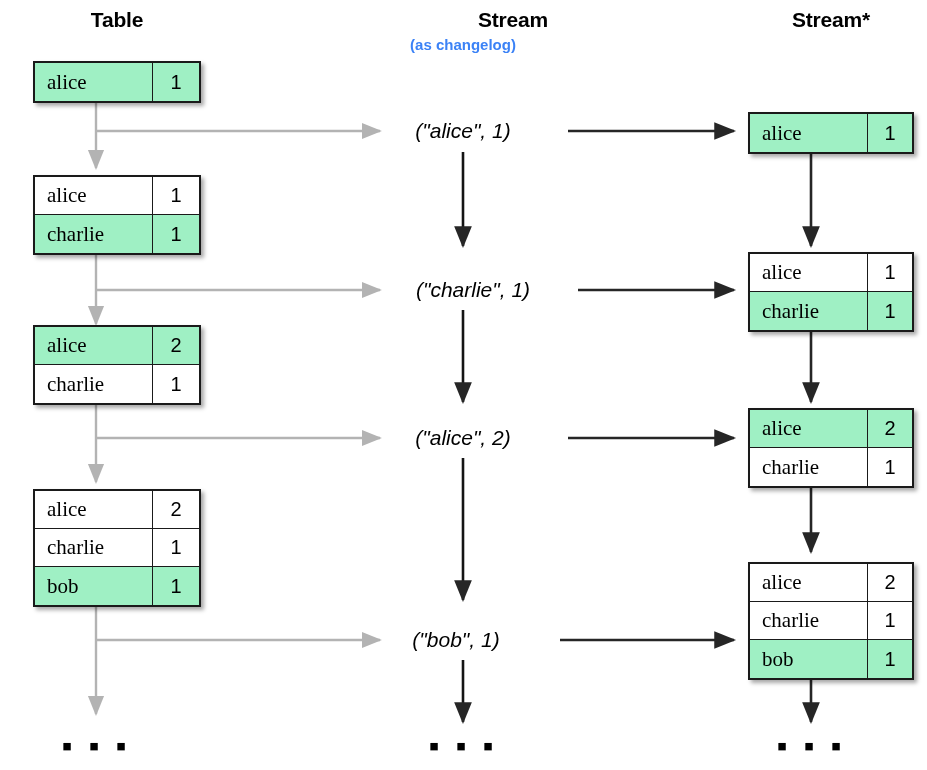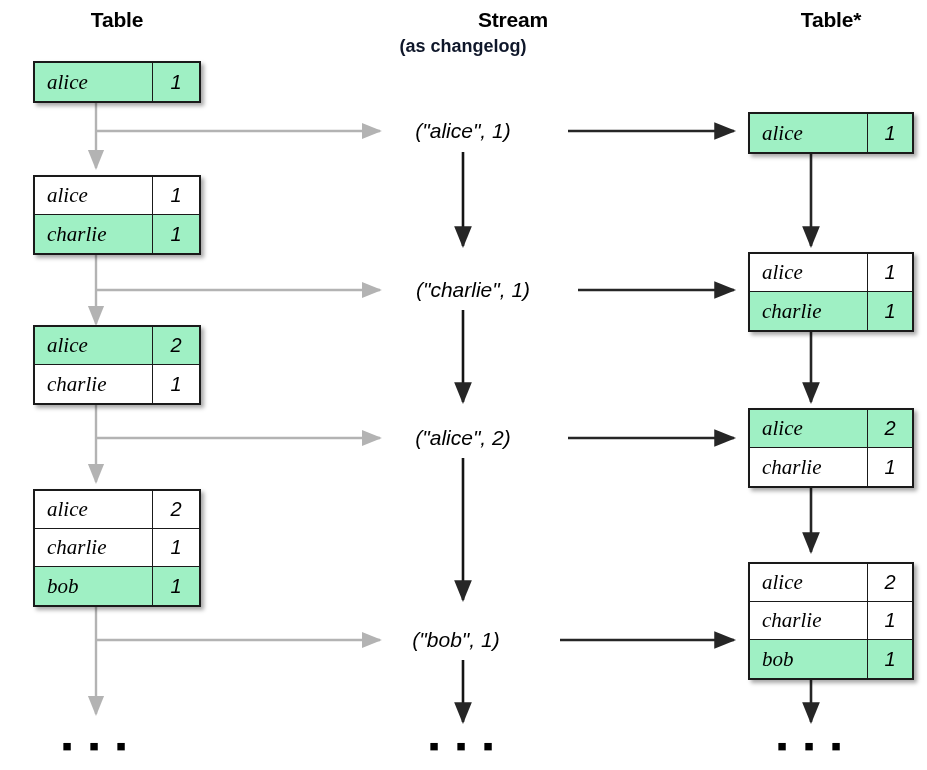--- a/index.html
+++ b/index.html
@@ -28,33 +28,32 @@
     font-size: 21px;
     color: #000000;
     text-align: center;
     white-space: nowrap;
     letter-spacing: -0.2px;
   }
   .col-subtitle {
     position: absolute;
     font-family: "Liberation Sans", sans-serif;
     font-weight: bold;
-    font-size: 18px;
-    color: #0f172a;
+    font-size: 15px;
+    color: #3b82f6;
     text-align: center;
     white-space: nowrap;
   }
   
   .tbl {
     position: absolute;
     border: 2px solid #1a1a1a;
     background: #ffffff;
     box-sizing: border-box;
     box-shadow: 3px 3px 4px rgba(0,0,0,0.34);
-    font-style: italic;
   }
   .tbl .row {
     display: flex;
     box-sizing: border-box;
     border-bottom: 1.5px solid #1a1a1a;
     height: 38px;
   }
   .tbl .row:last-child { border-bottom: none; }
   .tbl .row.hl { background: #9ff0c4; }
   .tbl .cell-key {
@@ -163,21 +162,21 @@
       <line x1="803" y1="484" x2="803" y2="552" marker-end="url(#ah-black)"></line>
       <line x1="803" y1="676" x2="803" y2="722" marker-end="url(#ah-black)"></line>
     </g>
   </svg>
 
   <div class="col-title" style="left:25px; top:8px; width:168px;">Table</div>
 
   <div class="col-title" style="left:370px; top:8px; width:170px;text-align:right;">Stream</div>
   <div class="col-subtitle" style="left:370px; top:36px; width:170px;">(as changelog)</div>
 
-  <div class="col-title" style="left:740px; top:8px; width:166px;">Table*</div>
+  <div class="col-title" style="left:740px; top:8px; width:166px;">Stream*</div>
 
   <div class="tbl left" style="top:61px;">
     <div class="row hl">
       <div class="cell-key">alice</div>
       <div class="cell-val">1</div>
     </div>
   </div>
 
   <div class="tbl left" style="top:175px;">
     <div class="row">

